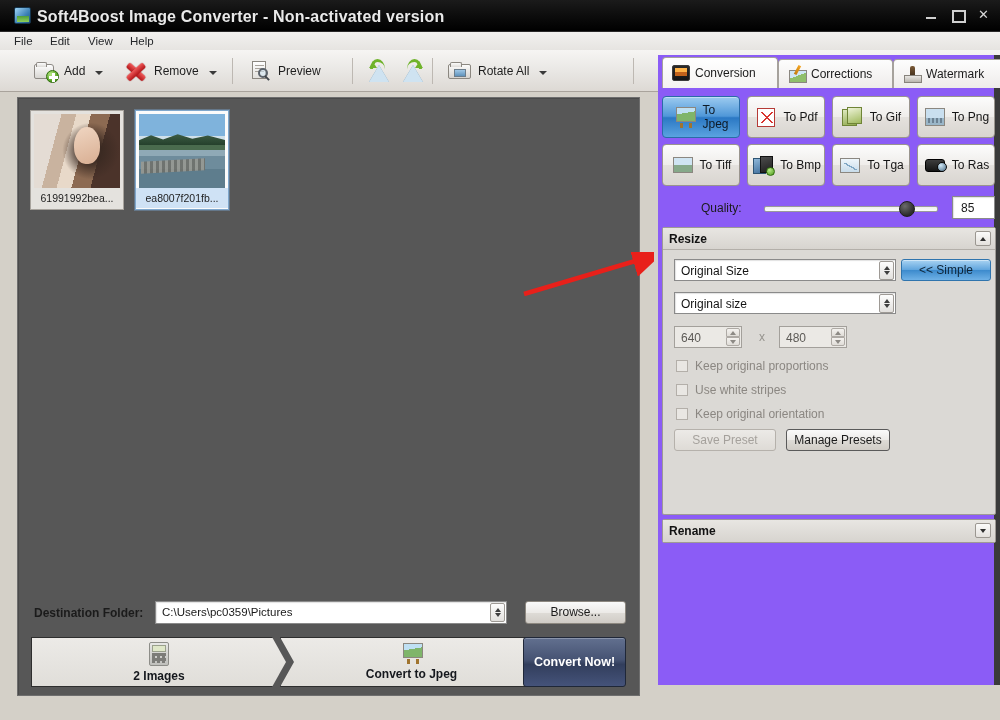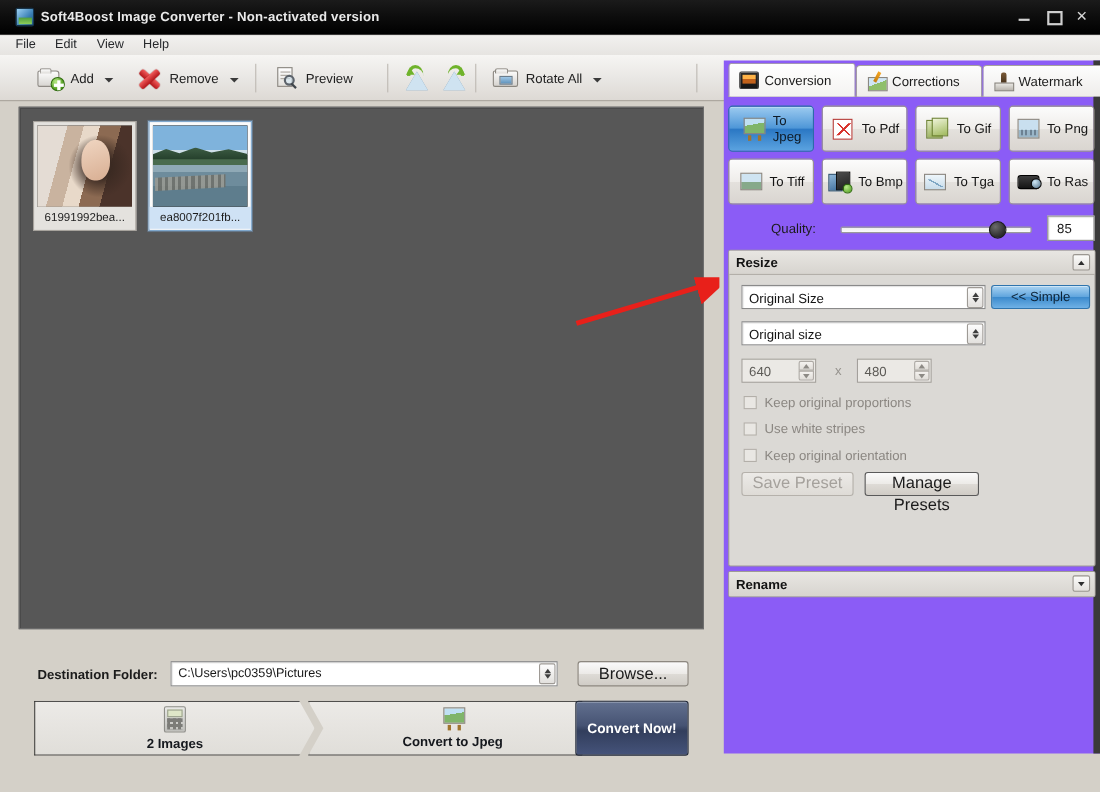--- a/index.html
+++ b/index.html
@@ -25,21 +25,21 @@
     position: absolute; left: 14px; top: 7px; width: 17px; height: 17px;
     background: linear-gradient(135deg,#9fd4f5 0%, #3a7fb5 60%, #1d527c 100%);
     border: 1px solid #16364f; border-radius: 2px;
   }
   .title-icon::after {
     content:""; position:absolute; left:2px; top:8px; width:12px; height:6px;
     background: linear-gradient(180deg,#4e9c3c,#8fcf5a);
   }
   .title-text {
     position: absolute; left: 37px; top: 8px;
-    color: #e9e9e9; font-size: 12px; font-weight: bold;
+    color: #e9e9e9; font-size: 16px; font-weight: bold;
     letter-spacing: .2px; white-space: nowrap;
   }
   .winbtns { position:absolute; right: 8px; top: 6px; display:flex; gap:9px; align-items:center; }
   .winbtn {
     width: 17px; height: 17px; position: relative;
     color:#d8d8d8; font-size:13px; line-height:17px; text-align:center;
     cursor: default;
   }
   .wb-min::after { content:""; position:absolute; left:3px; top:11px; width:10px; height:2px; background:#cfcfcf; }
   .wb-max::after { content:""; position:absolute; left:3px; top:4px; width:10px; height:9px; border:2px solid #cfcfcf; }
@@ -152,21 +152,21 @@
     content:""; position:absolute; left:1px; top:-3px; width:10px; height:4px;
     background: linear-gradient(180deg,#fbfbfa,#dedbd7); border:1px solid #8b8780; border-bottom:none; border-radius:2px 2px 0 0;
   }
   .ico-rotall .pic {
     position:absolute; left:6px; top:8px; width:12px; height:8px;
     background: linear-gradient(180deg,#9fc7e6,#5f92bb); border:1px solid #6b7d8c;
   }
 
   
   .leftpanel {
-    position: absolute; left: 17px; top: 97px; width: 623px; height: 475px;
+    position: absolute; left: 17px; top: 97px; width: 623px; height: 599px;
     background: #575757;
     border: 1px solid #6e6e6e;
     box-shadow: inset 1px 1px 0 #4a4a4a;
   }
   .thumb {
     position: absolute; width: 94px; height: 100px;
     background: #e4e2de;
     border: 1px solid #a7a39d;
     display: flex; flex-direction: column;
   }
@@ -234,21 +234,21 @@
   }
   .spin .up, .spin .dn {
     position:absolute; left:3.5px; width:0;height:0;
     border-left:3.5px solid transparent; border-right:3.5px solid transparent;
   }
   .spin .up { top:4px; border-bottom:4px solid #3e3e3e; }
   .spin .dn { bottom:4px; border-top:4px solid #3e3e3e; }
   .btn {
     background: linear-gradient(180deg,#fafafa 0%, #eceae7 50%, #dedbd6 51%, #d0ccc6 100%);
     border: 1px solid #8d8880; border-radius: 3px;
-    font-size: 15px; color:#1b1b1b; text-align:center; cursor: default;
+    font-size: 12px; color:#1b1b1b; text-align:center; cursor: default;
   }
   .browsebtn { position:absolute; left: 508px; top: 1px; width: 101px; height: 23px; line-height: 21px; }
 
   
   .actionbar { position:absolute; left: 31px; top: 637px; width: 612px; height: 50px; }
   .chev {
     position:absolute; top:0; height:50px;
     background: linear-gradient(180deg,#eceae7 0%, #e0ded9 100%);
     border:1px solid #2e2e2e;
     display:flex; flex-direction:column; align-items:center; justify-content:center; gap:3px;

